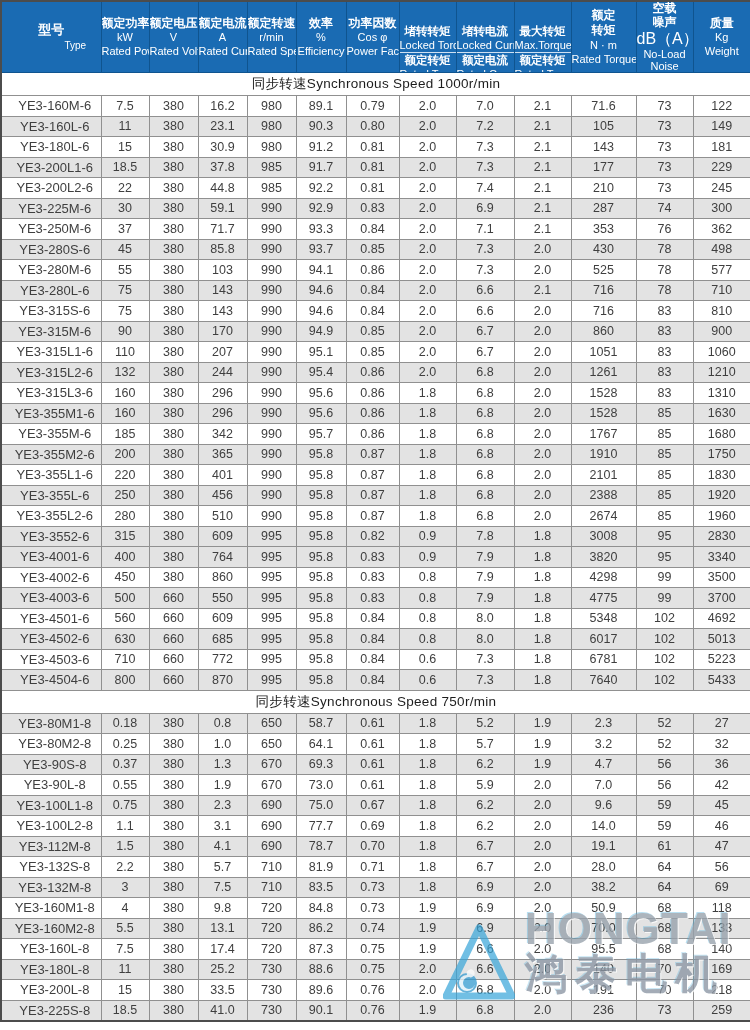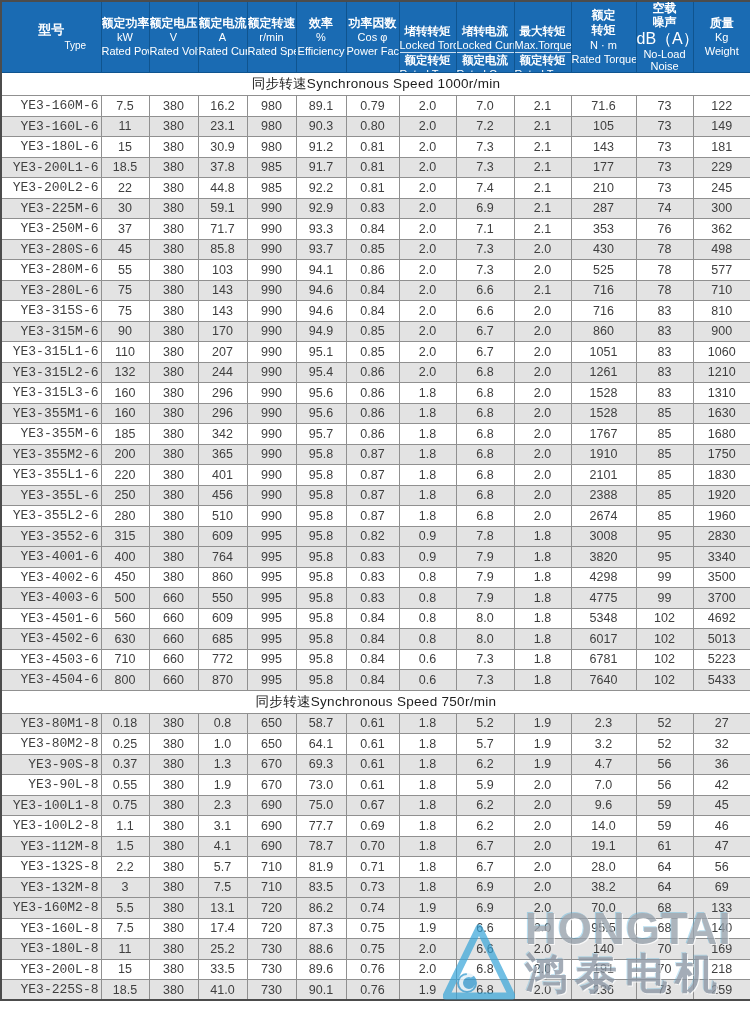--- a/index.html
+++ b/index.html
@@ -35,21 +35,21 @@
   .tight .h-en { line-height:1.1; }
   
   tbody td {
     border:1px solid var(--border, #909090);
     height:20.5px; padding:0 2px;
     font-size:12.5px; color:var(--text, #3f3f3f);
     text-align:center; overflow:hidden; white-space:nowrap;
     background:#ffffff;
   }
   tbody tr.shaded td { background:var(--row-shade, #e3e3e3); }
-  tbody td.model { text-align:right; padding-left:9px; font-size:13px;font-family:Liberation Mono, monospace; }
+  tbody td.model { text-align:center; padding-left:9px; font-size:13px; }
   tbody tr.section-row td {
     background:#ffffff; height:23px; font-size:13.5px; color:#1d1d1d;
     text-align:center; letter-spacing:0.3px;
   }
   
   .watermark {
     position:absolute; left:443px; top:907px;
     display:flex; align-items:flex-start;
     opacity:0.78; pointer-events:none; z-index:5;
   }
@@ -750,20 +750,35 @@
         <td>710</td>
         <td>83.5</td>
         <td>0.73</td>
         <td>1.8</td>
         <td>6.9</td>
         <td>2.0</td>
         <td>38.2</td>
         <td>64</td>
         <td>69</td>
       </tr>
+      <tr>
+        <td class="model">YE3-160M1-8</td>
+        <td>4</td>
+        <td>380</td>
+        <td>9.8</td>
+        <td>720</td>
+        <td>84.8</td>
+        <td>0.73</td>
+        <td>1.9</td>
+        <td>6.9</td>
+        <td>2.0</td>
+        <td>50.9</td>
+        <td>68</td>
+        <td>118</td>
+      </tr>
       <tr class="shaded">
         <td class="model">YE3-160M2-8</td>
         <td>5.5</td>
         <td>380</td>
         <td>13.1</td>
         <td>720</td>
         <td>86.2</td>
         <td>0.74</td>
         <td>1.9</td>
         <td>6.9</td>

